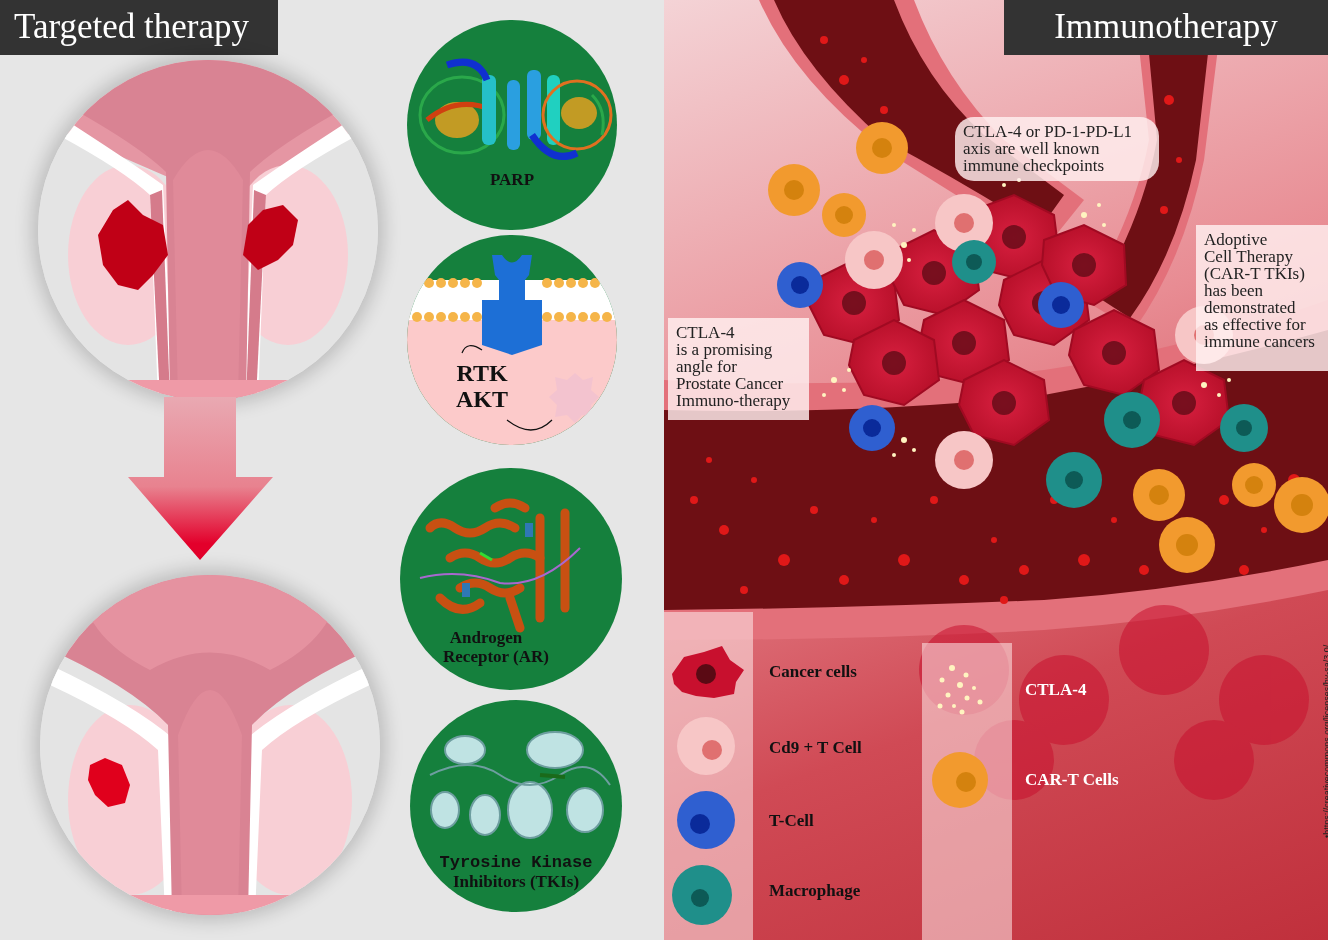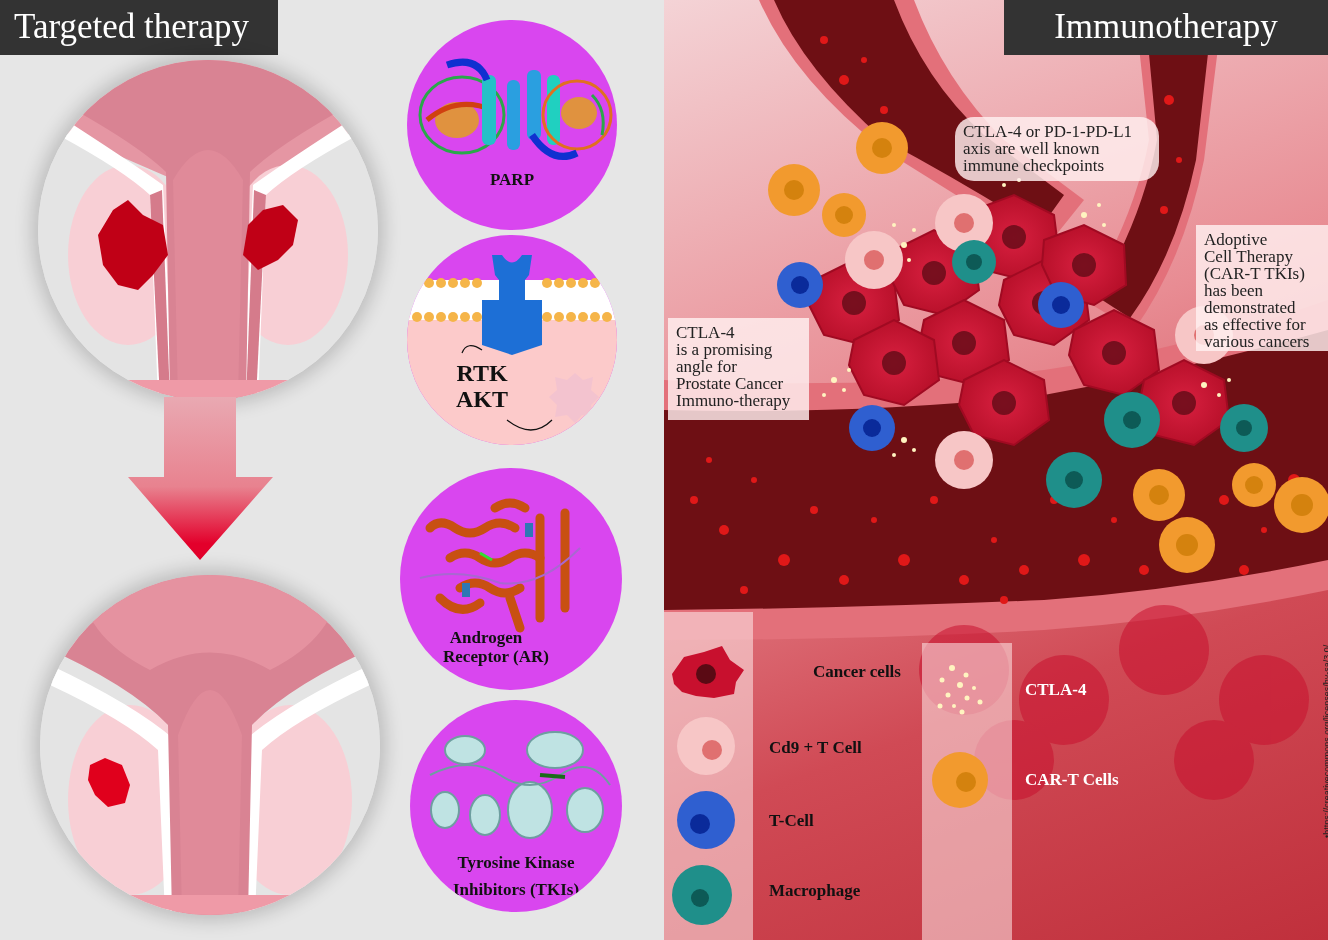--- a/index.html
+++ b/index.html
@@ -12,21 +12,21 @@
   .title-left { left: 0; top: 0; width: 278px; height: 55px; }
   .title-right { right: 0; top: 0; width: 324px; height: 55px; text-align: center; }
 
   .prostate { position: absolute; width: 340px; height: 340px; border-radius: 50%; overflow: hidden; background: #e4e4e4;
               box-shadow: 0 0 18px 6px rgba(0,0,0,0.18); }
   .prostate-top { left: 38px; top: 60px; }
   .prostate-bottom { left: 40px; top: 575px; }
 
   .arrow { position: absolute; left: 128px; top: 397px; width: 145px; height: 165px; }
 
-  .bubble { position: absolute; width: 210px; height: 210px; border-radius: 50%; background: #d946ef; overflow: hidden; }
+  .bubble { position: absolute; width: 210px; height: 210px; border-radius: 50%; background: #15803d; overflow: hidden; }
   .bubble-label { position: absolute; left: 0; right: 0; text-align: center; font-weight: bold; color: #111; font-size: 17px; line-height: 19px; }
 
   
   .right { position: absolute; left: 664px; top: 0; width: 664px; height: 940px; overflow: hidden;
            background: linear-gradient(160deg, #f4d3d6 0%, #e88c93 40%, #d04a55 70%, #c0303c 100%); }
   .note { position: absolute; background: rgba(255,240,240,0.82); color: #222; font-size: 17px; line-height: 17px; padding: 6px 8px; }
   .legend-col { position: absolute; background: rgba(255,235,235,0.55); }
   .legend-label { position: absolute; font-weight: bold; font-size: 17px; color: #111; }
   .legend-label.light { color: #fff; }
   .credit { position: absolute; right: 4px; top: 590px; width: 14px; height: 250px; }
@@ -165,22 +165,22 @@
         <ellipse cx="55" cy="35" rx="20" ry="14"></ellipse>
         <ellipse cx="145" cy="35" rx="28" ry="18"></ellipse>
         <ellipse cx="35" cy="95" rx="14" ry="18"></ellipse>
         <ellipse cx="120" cy="95" rx="22" ry="28"></ellipse>
         <ellipse cx="175" cy="95" rx="18" ry="22"></ellipse>
         <ellipse cx="75" cy="100" rx="15" ry="20"></ellipse>
       </g>
       <path d="M20,60 Q60,40 90,60 Q120,80 150,60 Q180,40 200,70" stroke="#6e9ea0" stroke-width="2" fill="none"></path>
       <path d="M130,60 L155,62" stroke="#1a6a1a" stroke-width="4"></path>
     </svg>
-    <div class="bubble-label" style="top:153px;">Tyrosine Kinase</div>
-    <div class="bubble-label" style="top:172px;margin-top:8px;">Inhibitors (TKIs)</div>
+    <div class="bubble-label" style="top:153px;font-family:Liberation Mono, monospace;">Tyrosine Kinase</div>
+    <div class="bubble-label" style="top:172px;">Inhibitors (TKIs)</div>
   </div>
 </div>
 
 <div class="right">
   <svg width="664" height="940" viewBox="0 0 664 940" style="position:absolute; left:0; top:0;">
     <defs>
       <radialGradient id="cancerGrad" cx="0.5" cy="0.5" r="0.5">
         <stop offset="0" stop-color="#d82040"></stop>
           <stop offset="1" stop-color="#b8102a"></stop>
       </radialGradient>
@@ -348,28 +348,28 @@
     <div>axis are well known</div>
     <div>immune checkpoints</div>
   </div>
   <div class="note" style="left:4px; top:318px; width:141px; height:102px;">
     <div>CTLA-4</div>
     <div>is a promising</div>
     <div>angle for</div>
     <div>Prostate Cancer</div>
     <div>Immuno-therapy</div>
   </div>
-  <div class="note" style="left:532px; top:225px; width:132px; height:126px;">
+  <div class="note" style="left:532px; top:225px; width:132px; height:146px;">
     <div>Adoptive</div>
     <div>Cell Therapy</div>
     <div>(CAR-T TKIs)</div>
     <div>has been</div>
     <div>demonstrated</div>
     <div>as effective for</div>
-    <div>various cancers</div>
+    <div>immune cancers</div>
   </div>
 
   <div class="legend-col" style="left:0; top:612px; width:89px; height:328px;"></div>
   <svg width="90" height="328" viewBox="0 0 90 328" style="position:absolute; left:0; top:612px;">
     <g>
       <path d="M8,62 L20,45 L40,40 L58,34 L66,48 L80,58 L72,70 L70,82 L50,86 L32,84 L18,80 L10,72 Z" fill="#c8102e"></path>
       <circle cx="42" cy="62" r="10" fill="#5a0a14"></circle>
     </g>
     <g>
       <circle cx="42" cy="134" r="29" fill="#f7c6c6"></circle>
@@ -377,21 +377,21 @@
     </g>
     <g>
       <circle cx="42" cy="208" r="29" fill="#2f5fd0"></circle>
       <circle cx="36" cy="212" r="10" fill="#0a2a9a"></circle>
     </g>
     <g>
       <circle cx="38" cy="283" r="30" fill="#1f8f8a"></circle>
       <circle cx="36" cy="286" r="9" fill="#0d5a56"></circle>
     </g>
   </svg>
-  <div class="legend-label" style="left:105px; top:662px;margin-left:44px;">Cancer cells</div>
+  <div class="legend-label" style="left:105px; top:662px;">Cancer cells</div>
   <div class="legend-label" style="left:105px; top:738px;">Cd9 + T Cell</div>
   <div class="legend-label" style="left:105px; top:811px;">T-Cell</div>
   <div class="legend-label" style="left:105px; top:881px;">Macrophage</div>
 
   <div class="legend-col" style="left:258px; top:643px; width:90px; height:297px;"></div>
   <svg width="90" height="200" viewBox="0 0 90 200" style="position:absolute; left:258px; top:640px;">
     <g fill="#fff4c0">
       <circle cx="30" cy="28" r="3"></circle>
         <circle cx="44" cy="35" r="2.5"></circle>
         <circle cx="20" cy="40" r="2.5"></circle>

